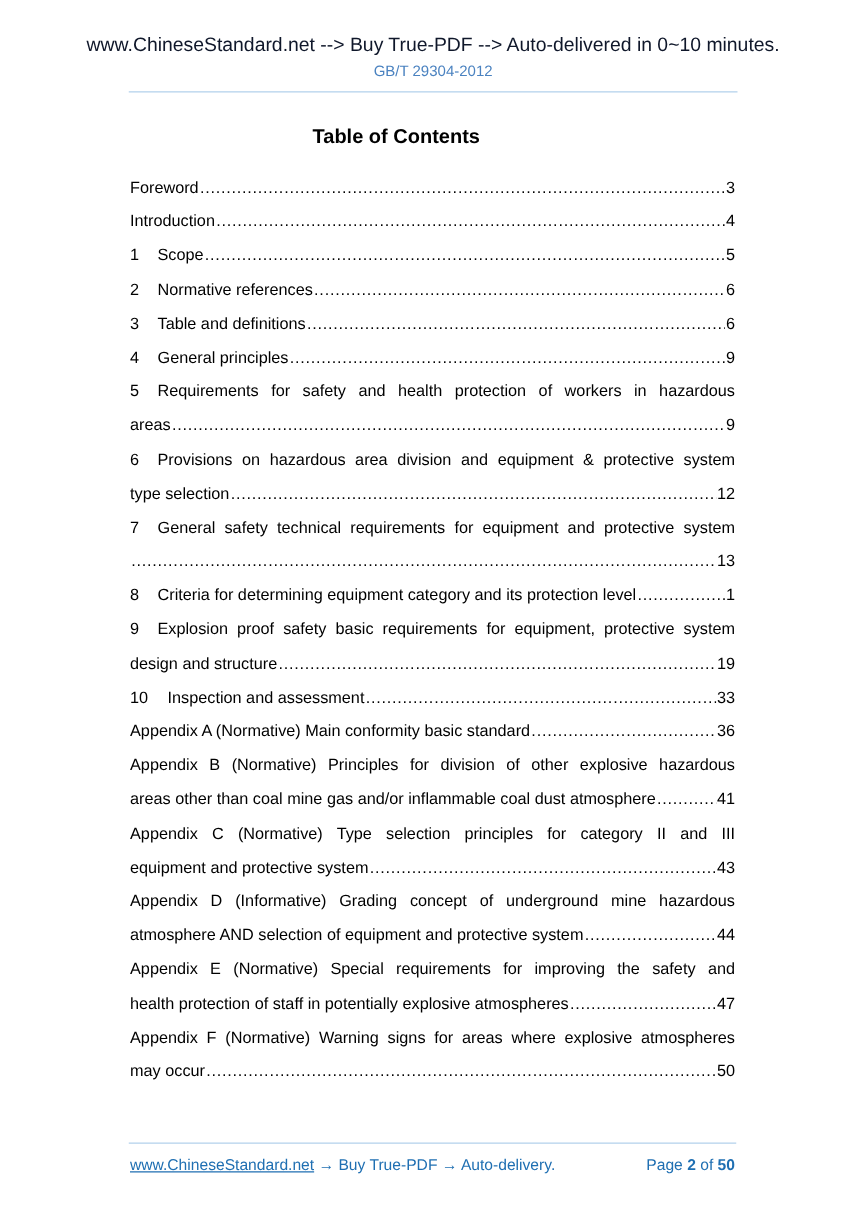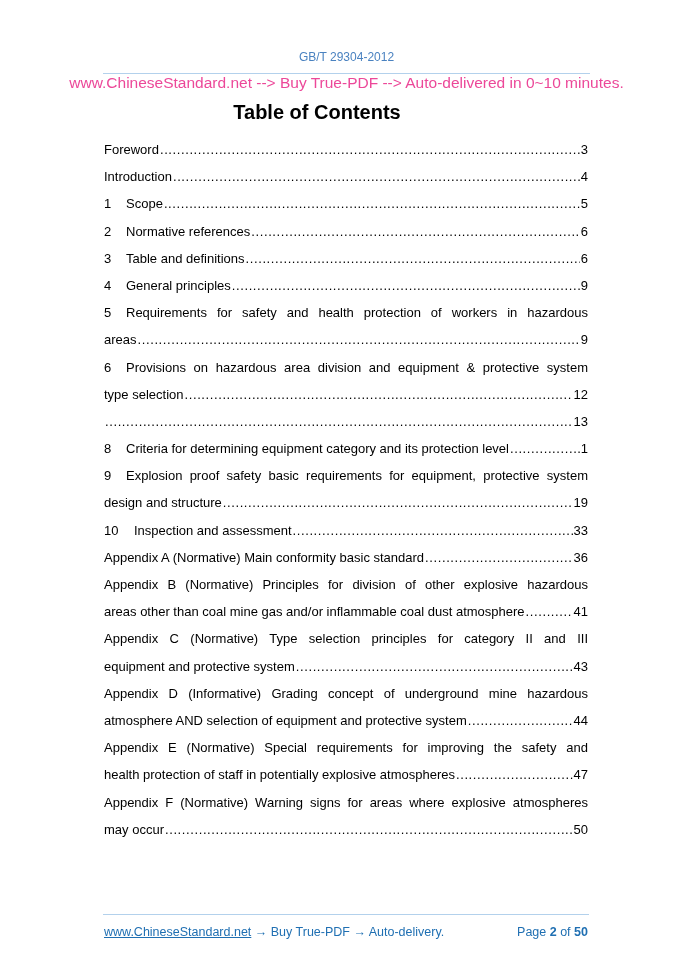--- a/index.html
+++ b/index.html
@@ -1,20 +1,20 @@
 <!DOCTYPE html>
 <html><head>
   <meta charset="utf-8">
   <style>
     html, body { margin:0; padding:0; background:#ffffff; }
     body { width:693px; height:980px; position:relative; overflow:hidden; font-family:"Liberation Sans", sans-serif; color:#000; }
-    .hdr-promo { position:absolute; top:28px; left:0; width:693px; text-align:center; font-size:15.5px; color:#ec4899; white-space:nowrap;margin-top:46px; }
+    .hdr-promo { position:absolute; top:28px; left:0; width:693px; text-align:center; font-size:15.5px; color:#0f172a; white-space:nowrap; }
     .hdr-std { position:absolute; top:50px; left:0; width:693px; text-align:center; font-size:12px; color:#4a82c0; }
     .hdr-line { position:absolute; top:73px; left:103px; width:487px; height:1px; background:#b3d1ec; }
-    .title { position:absolute; top:101px; left:0; width:634px; text-align:center; font-size:20px; font-weight:bold; }
+    .title { position:absolute; top:101px; left:0; width:634px; text-align:center; font-size:16px; font-weight:bold; }
     .toc { position:absolute; top:136px; left:104px; width:484px; font-size:13px; }
     .line { height:27.2px; line-height:27.2px; display:flex; white-space:nowrap; }
     .line .txt { flex:0 0 auto; }
     .line .just { flex:1 1 auto; text-align:justify; text-align-last:justify; }
     .line .dots { flex:1 1 auto; overflow:hidden; margin:0 1px; letter-spacing:0.6px; }
     .line .dots::before { content:"......................................................................................................................................................................................................................"; }
     .line .pg { flex:0 0 auto; }
     .num { display:inline-block; width:22px; }
     .num2 { display:inline-block; width:30px; }
     .ftr-line { position:absolute; top:914px; left:103px; width:486px; height:1px; background:#b3d1ec; }
@@ -70,20 +70,23 @@
       <span class="dots"></span>
       <span class="pg">9</span>
     </div>
     <div class="line">
       <span class="just"><span class="num">6</span>Provisions on hazardous area division and equipment &amp; protective system</span>
     </div>
     <div class="line">
       <span class="txt"><span>type selection</span></span>
       <span class="dots"></span>
       <span class="pg">12</span>
+    </div>
+    <div class="line">
+      <span class="just"><span class="num">7</span>General safety technical requirements for equipment and protective system</span>
     </div>
     <div class="line">
       <span class="txt"><span></span></span>
       <span class="dots"></span>
       <span class="pg">13</span>
     </div>
     <div class="line">
       <span class="txt"><span class="num">8</span><span>Criteria for determining equipment category and its protection level</span></span>
       <span class="dots"></span>
       <span class="pg">1</span>

